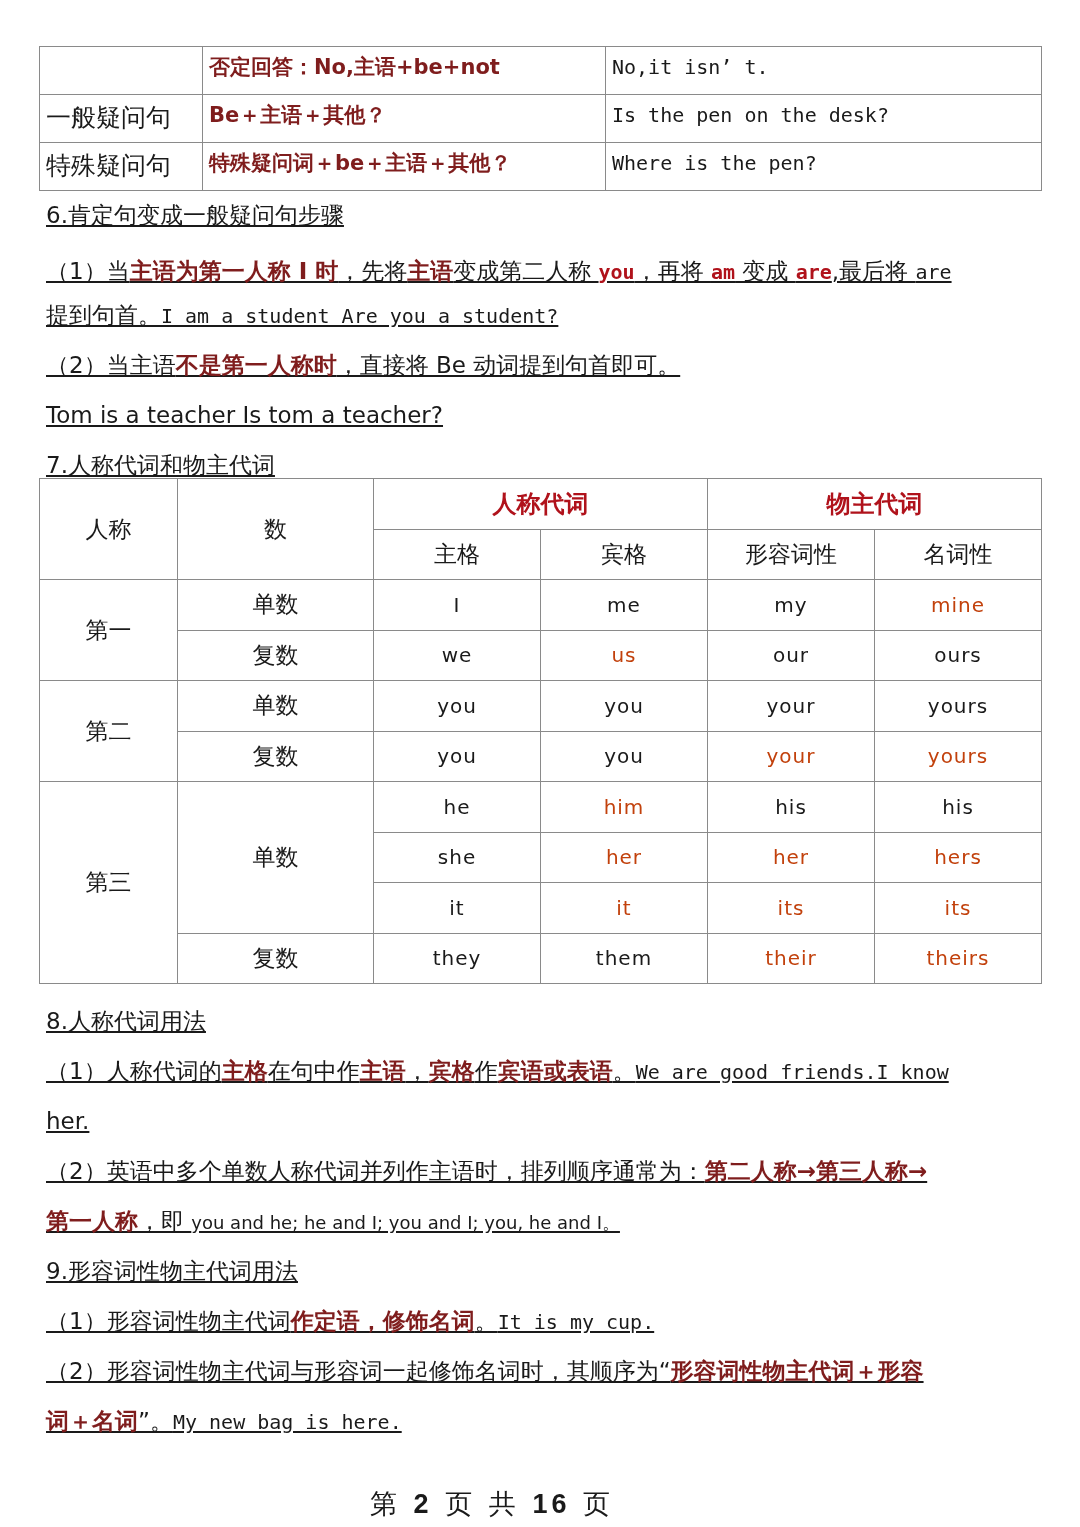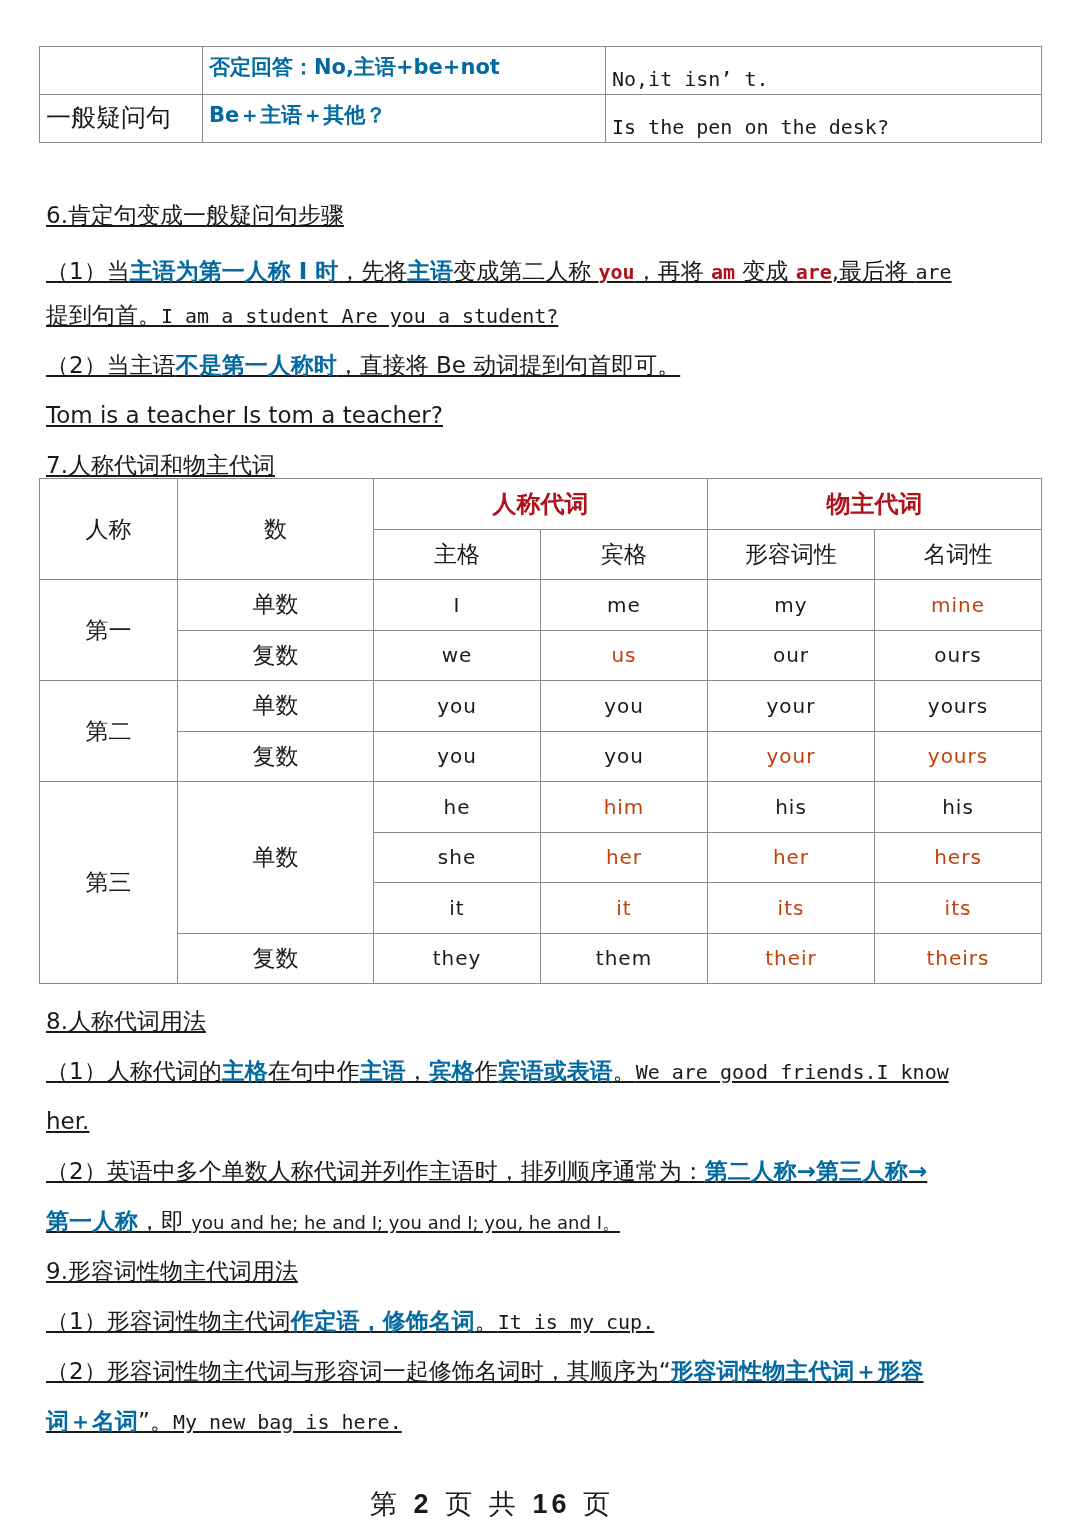--- a/index.html
+++ b/index.html
@@ -1,33 +1,33 @@
 <!DOCTYPE html>
 <html><head>
 <meta charset="utf-8">
 <style>
   html, body { margin: 0; padding: 0; background: #ffffff; }
   body {
     width: 1080px; height: 1527px; position: relative; overflow: hidden;
     font-family: "DejaVu Sans", "Liberation Sans", sans-serif;
     color: #1a1a1a;
   }
-  .red { color: #0369a1; font-weight: bold; }
+  .red { color: #7f1d1d; font-weight: bold; }
 
   
   table.top {
     position: absolute; left: 39px; top: 46px; width: 1002px;
     border-collapse: collapse; table-layout: fixed;
   }
   table.top td {
     border: 1.5px solid #8a8a8a; height: 48px; padding: 0 6px;
     font-size: 25px; vertical-align: top; padding-top: 6px;
     box-sizing: border-box;
   }
-  table.top td.c3 { font-family: "DejaVu Sans Mono", "Liberation Mono", monospace; font-size: 20px; padding-top: 20px; }
+  table.top td.c3 { font-family: "DejaVu Sans Mono", "Liberation Mono", monospace; font-size: 20px; padding-top: 8px; }
   table.top td.c2 { font-size: 21px; }
 
   .line {
     position: absolute; left: 46px; font-size: 23px; white-space: nowrap;
     line-height: 30px;
     text-decoration: underline;
   }
   .line .en { font-family: "DejaVu Sans Mono", "Liberation Mono", monospace; font-size: 20px; }
   .line .en-red { font-family: "DejaVu Sans Mono", "Liberation Mono", monospace; font-size: 20px; color: #b0121b; font-weight: bold; }
 
@@ -64,20 +64,25 @@
       <tr>
     <td></td>
     <td class="c2 red">否定回答：No,主语+be+not</td>
     <td class="c3">No,it isn’ t.</td>
   </tr>
   <tr>
     <td>一般疑问句</td>
     <td class="c2 red">Be＋主语＋其他？</td>
     <td class="c3">Is the pen on the desk?</td>
   </tr>
+  <tr>
+    <td>特殊疑问句</td>
+    <td class="c2 red">特殊疑问词＋be＋主语＋其他？</td>
+    <td class="c3">Where is the pen?</td>
+  </tr>
 </tbody>
   </table>
 
 <div class="line" style="top:200px">6.肯定句变成一般疑问句步骤</div>
 <div class="line" style="top:256px">
   <span>（1）当</span><span class="red">主语为第一人称 I 时</span><span>，先将</span><span class="red">主语</span><span>变成第二人称 </span><span class="en-red">you</span><span>，再将 </span><span class="en-red">am</span><span> 变成 </span><span class="en-red">are</span><span>,最后将 </span><span class="en">are</span>
 </div>
 <div class="line" style="top:300px">
   <span>提到句首。</span><span class="en">I am a student Are you a student?</span>
 </div>

